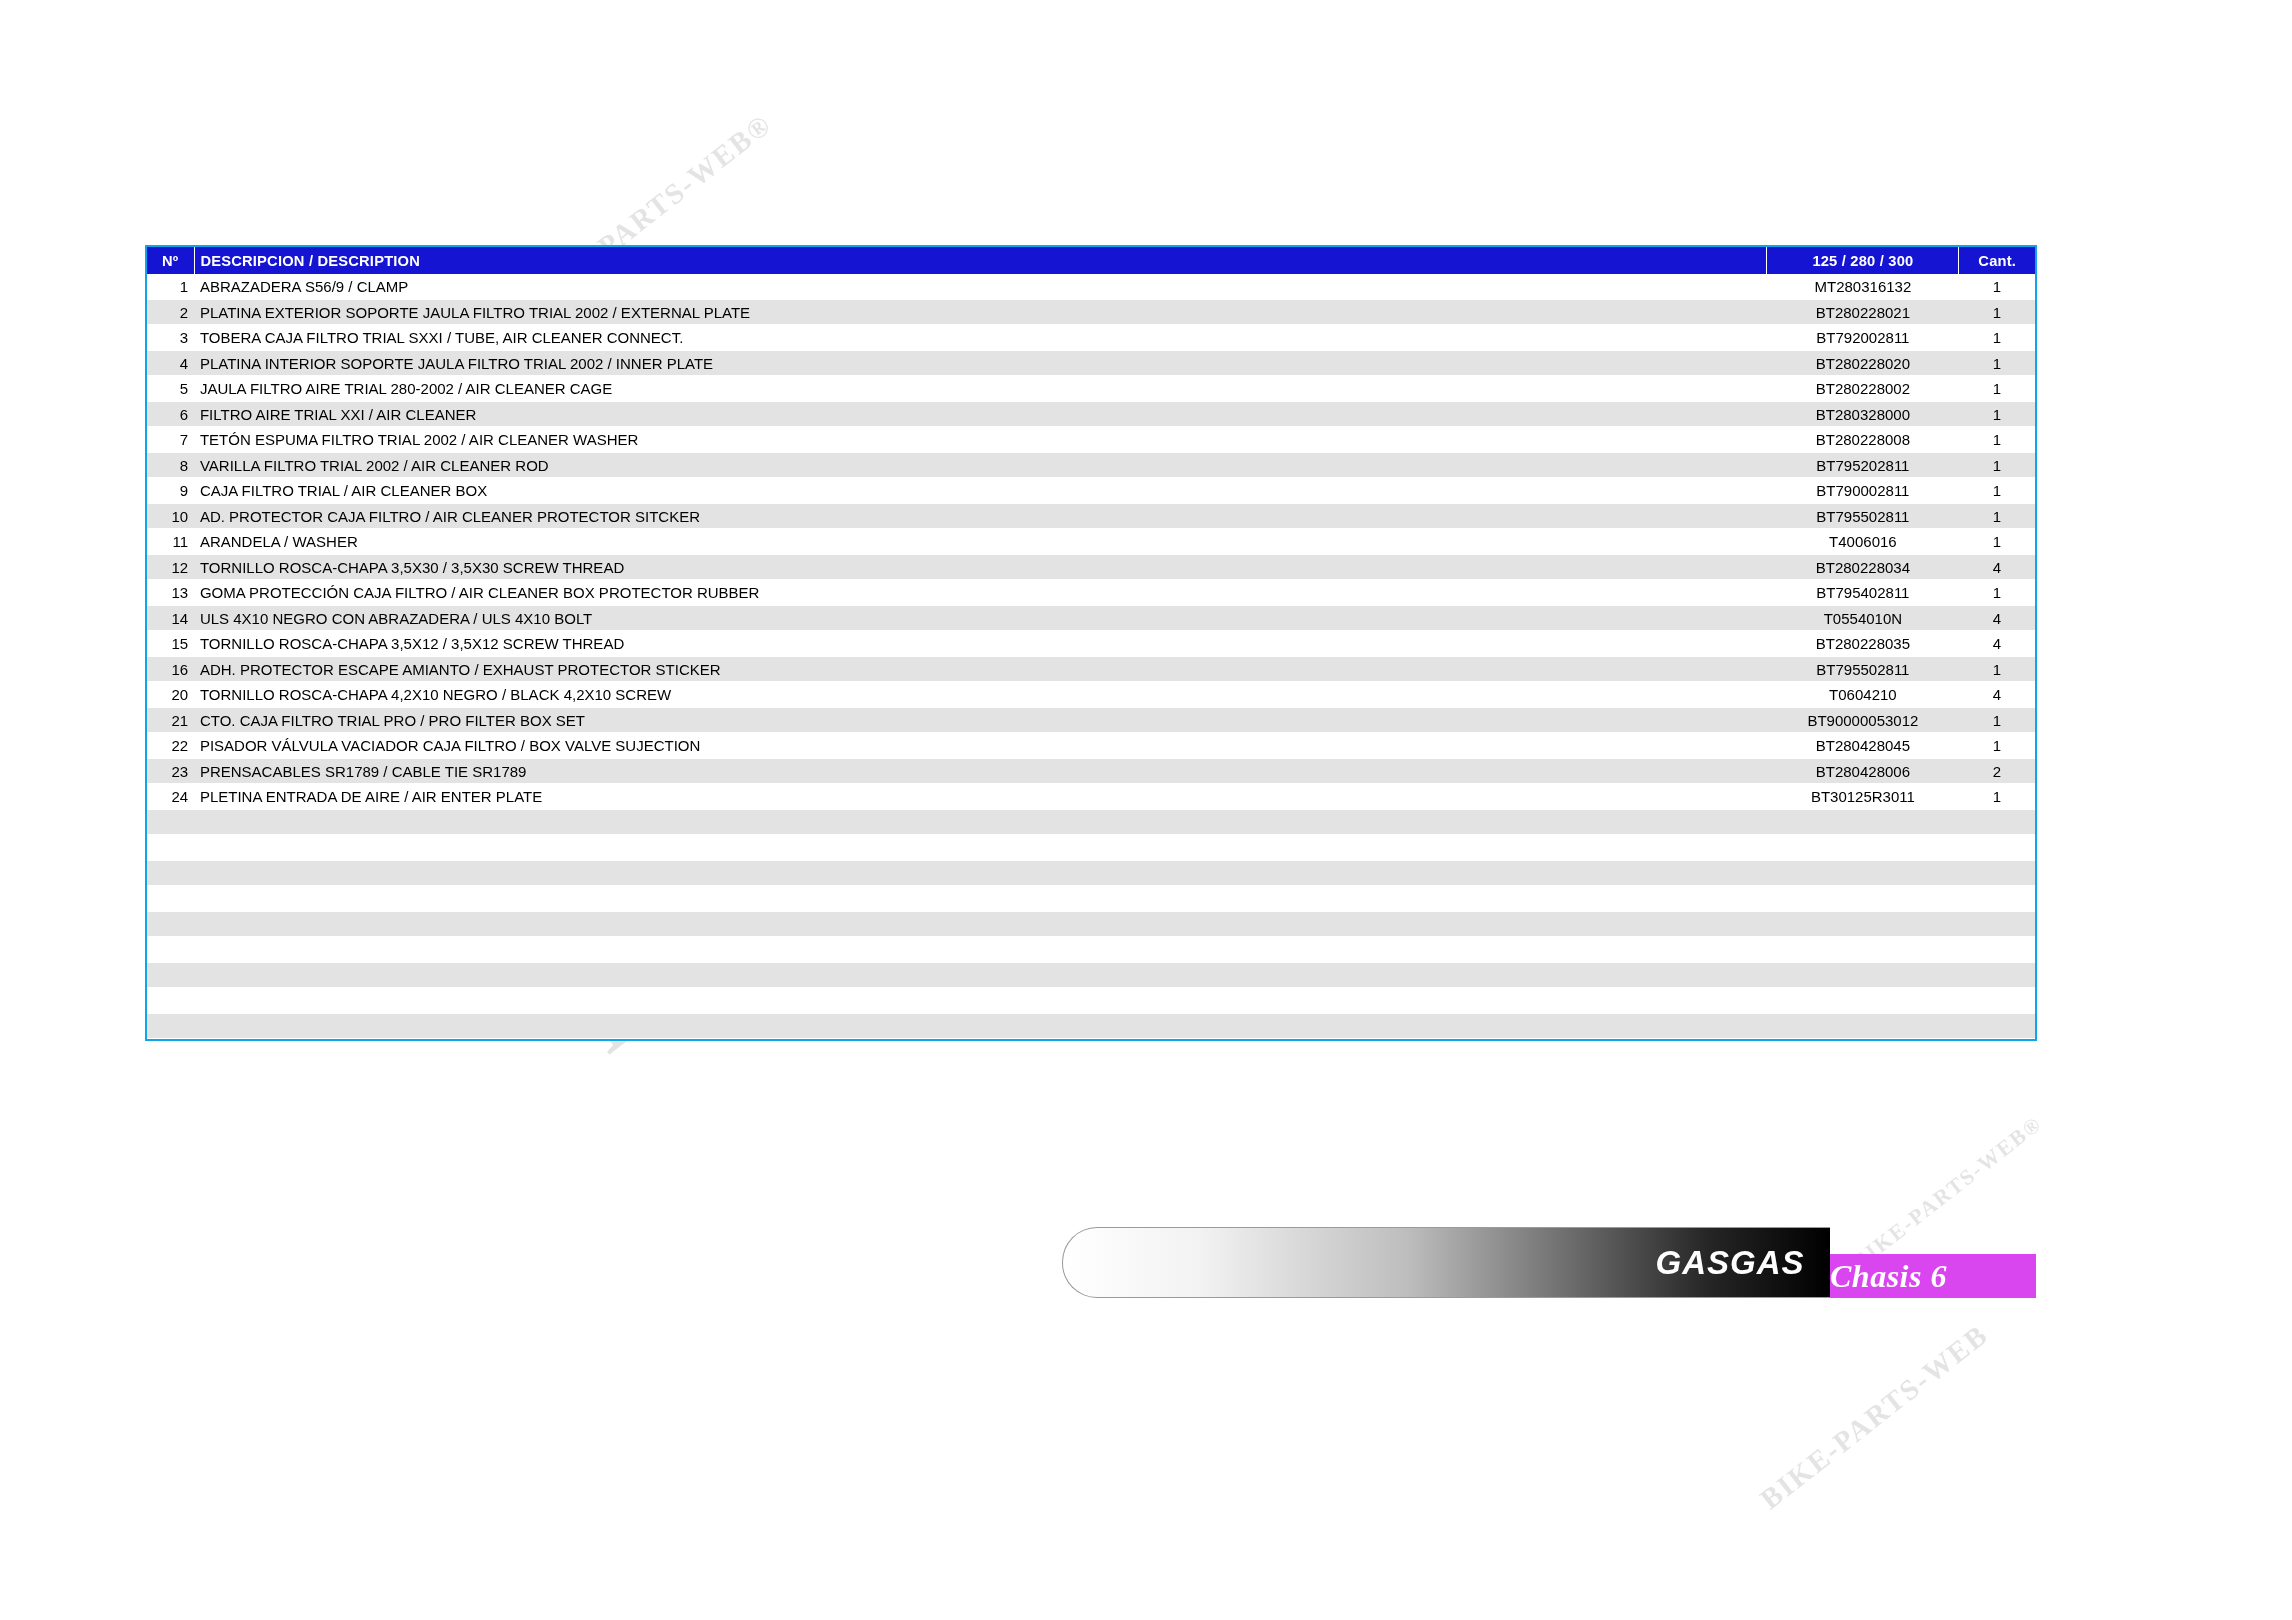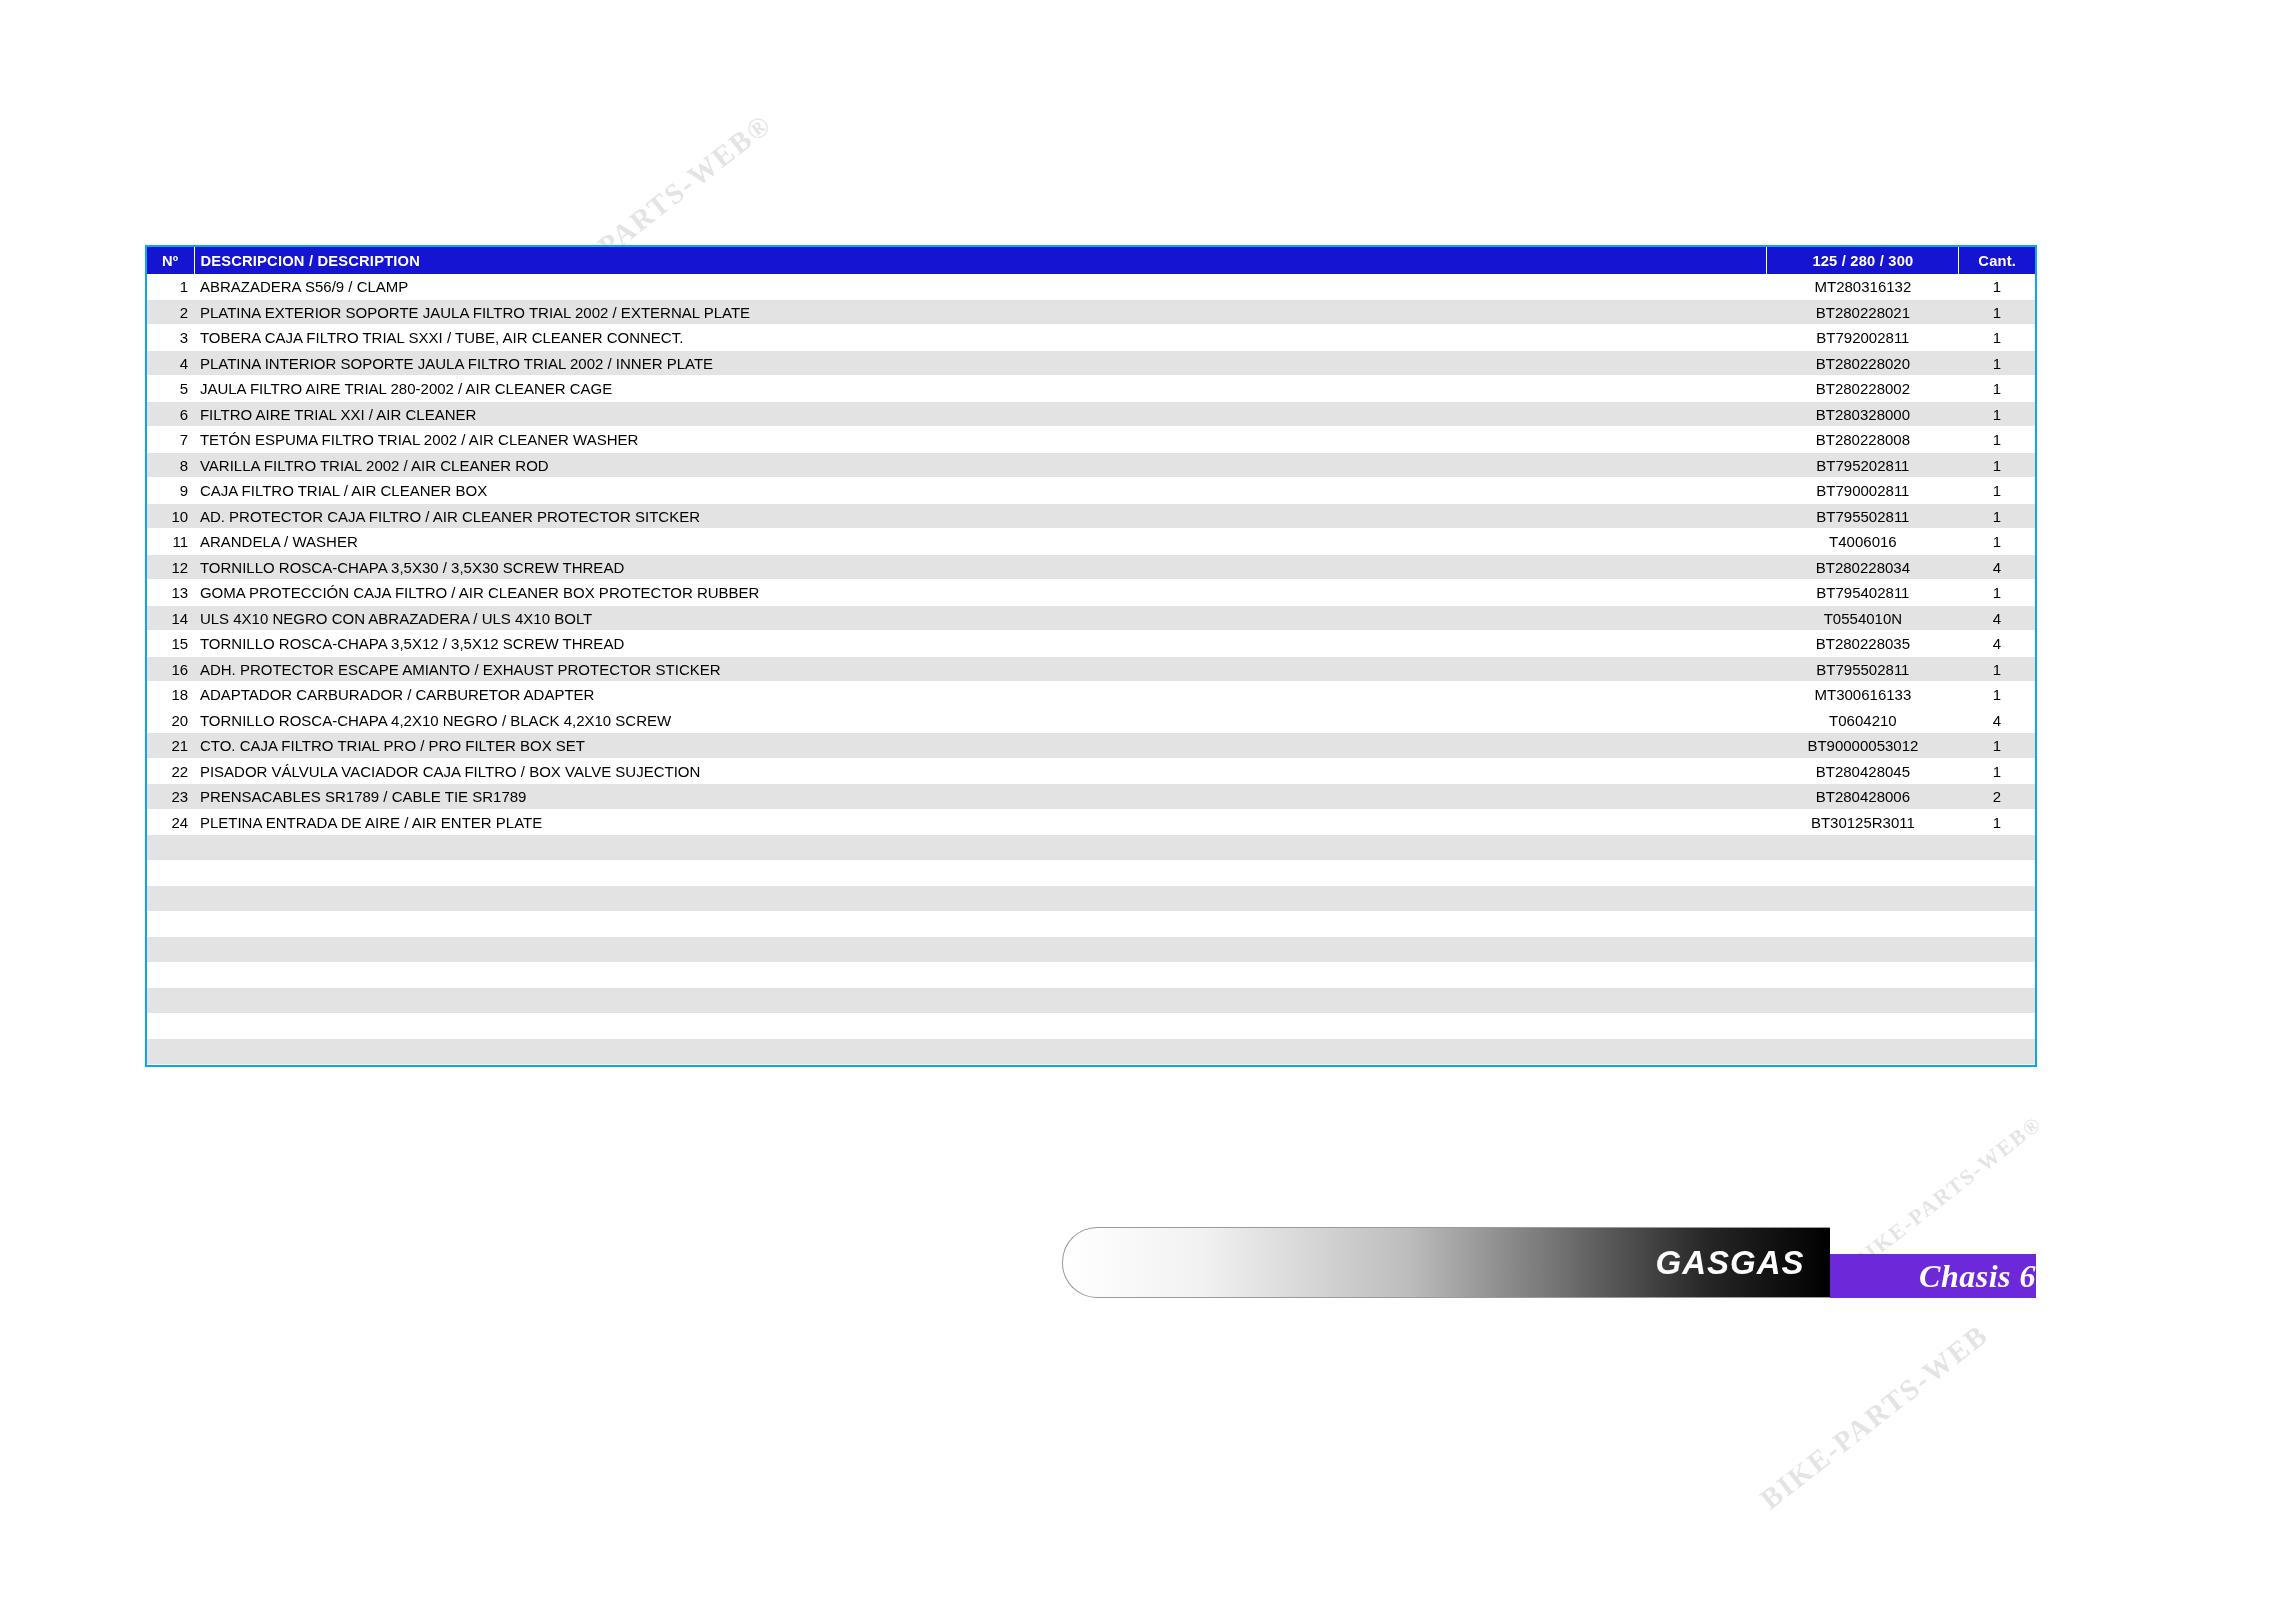--- a/index.html
+++ b/index.html
@@ -148,24 +148,24 @@
     color: #ffffff;
     font-family: "Liberation Sans", sans-serif;
     font-style: italic;
     font-weight: bold;
     font-size: 33px;
     letter-spacing: 1px;
     padding-right: 25.5px;
   }
   .footer-black {
     width: 206px;
-    background: #6d28d9;
+    background: #d946ef;
     display: flex;
     align-items: center;
-    justify-content: flex-end;
+    justify-content: flex-start;
     margin-top: 27px;
   }
   .chassis {
     color: #ffffff;
     font-family: "Liberation Serif", serif;
     font-style: italic;
     font-weight: bold;
     font-size: 32px;
     letter-spacing: 0.5px;
   }
@@ -286,26 +286,20 @@
           <td class="ref">BT280228035</td>
           <td class="cant">4</td>
         </tr>
         <tr class="even">
           <td class="num">16</td>
           <td class="desc">ADH. PROTECTOR ESCAPE AMIANTO / EXHAUST PROTECTOR STICKER</td>
           <td class="ref">BT795502811</td>
           <td class="cant">1</td>
         </tr>
         <tr class="odd">
-          <td class="num">18</td>
-          <td class="desc">ADAPTADOR CARBURADOR / CARBURETOR ADAPTER</td>
-          <td class="ref">MT300616133</td>
-          <td class="cant">1</td>
-        </tr>
-        <tr class="odd">
           <td class="num">20</td>
           <td class="desc">TORNILLO ROSCA-CHAPA 4,2X10 NEGRO / BLACK 4,2X10 SCREW</td>
           <td class="ref">T0604210</td>
           <td class="cant">4</td>
         </tr>
         <tr class="even">
           <td class="num">21</td>
           <td class="desc">CTO. CAJA FILTRO TRIAL PRO / PRO FILTER BOX SET</td>
           <td class="ref">BT90000053012</td>
           <td class="cant">1</td>

